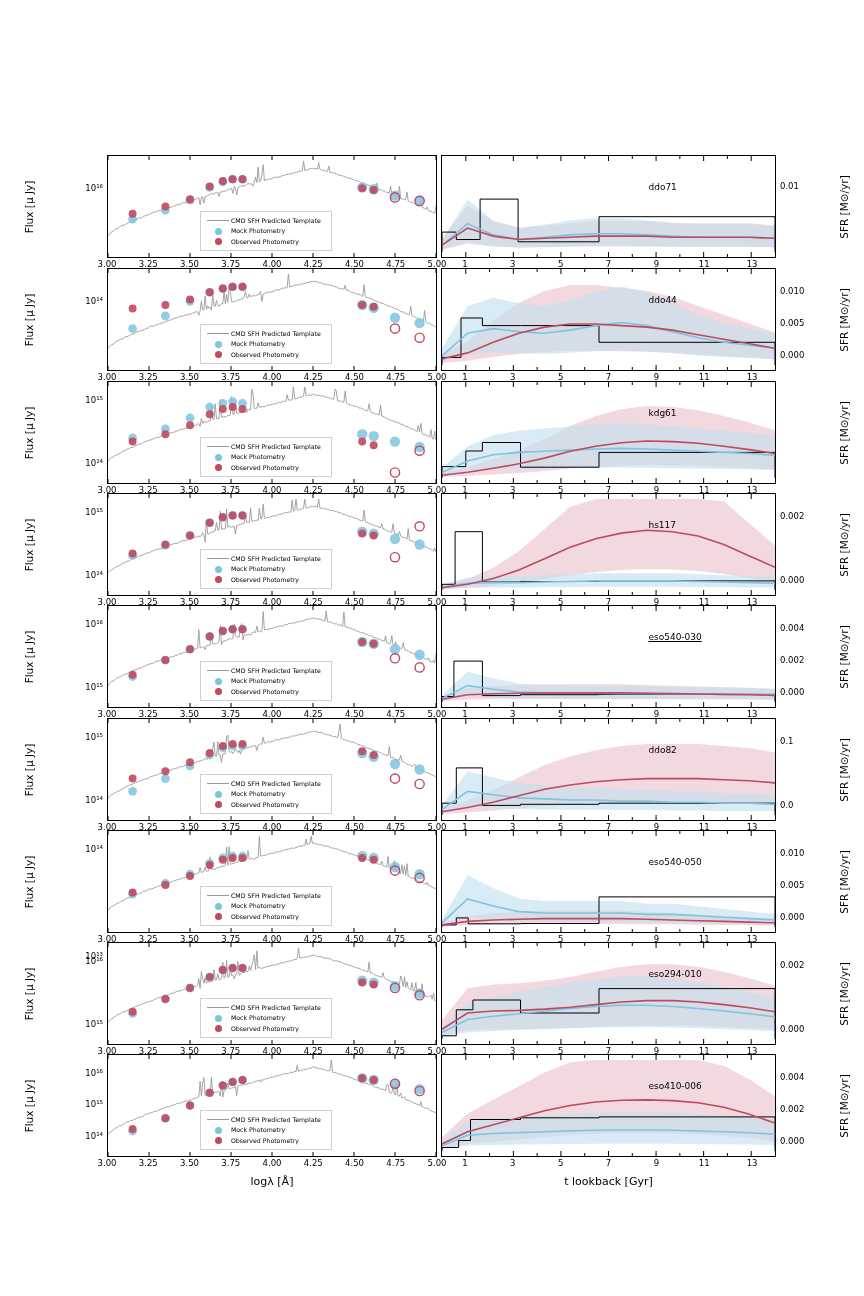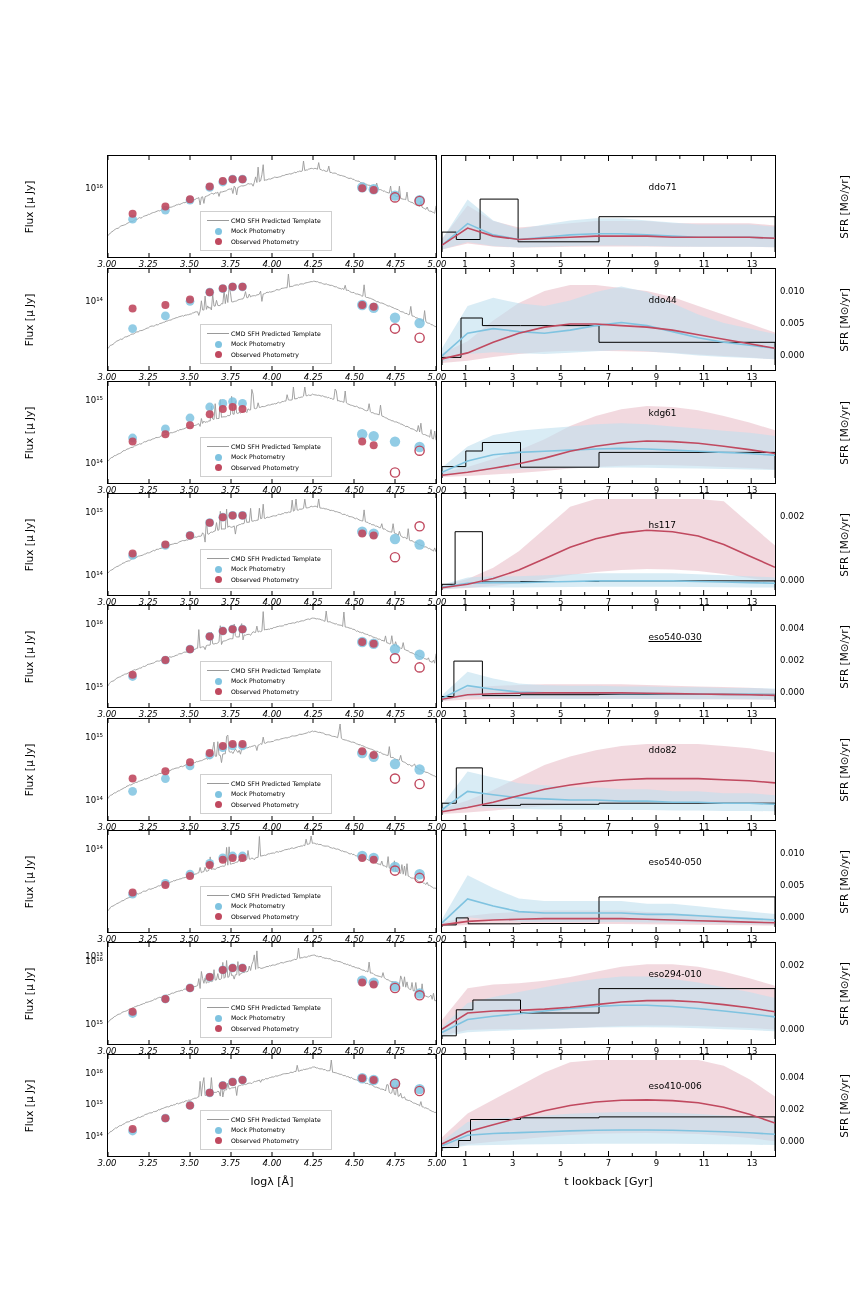--- a/index.html
+++ b/index.html
@@ -17,21 +17,21 @@
   .ylabel-right span{display:block;transform:rotate(-90deg);white-space:nowrap;font-size:10.5px;}
 
   .ytick-l{position:absolute;right:2px;font-size:8.5px;white-space:nowrap;text-align:right;transform:translateY(-50%);}
   .ytick-r{position:absolute;left:2px;font-size:8.5px;white-space:nowrap;transform:translateY(-50%);}
 
   .ytl-wrap{position:absolute;left:47px;top:0;width:58px;height:103px;}
   .ytr-wrap{position:absolute;left:778px;top:0;width:46px;height:103px;}
 
   .xticks{position:absolute;height:12px;}
   .xticks span{position:absolute;font-size:8.5px;transform:translateX(-50%);top:0;white-space:nowrap;}
-  .xt-sed{left:107px;width:336px;top:104px;font-style:italic;}
+  .xt-sed{left:107px;width:336px;top:104px;}
   .xt-sfh{left:441px;width:335px;top:104px;}
 
   .legend{position:absolute;left:92px;bottom:6px;width:132px;background:rgba(255,255,255,0.82);border:0.8px solid #cfcfcf;padding:3px 4px;box-sizing:border-box;}
   .legend .lrow{display:flex;align-items:center;height:10px;margin:0.5px 0;}
   .legend .lkey{width:26px;flex:0 0 26px;display:flex;align-items:center;justify-content:center;}
   .legend .ltext{font-size:6.2px;line-height:8px;white-space:nowrap;}
   .lline{width:22px;height:1.6px;background:#9a9a9a;}
   .ldot{width:7px;height:7px;border-radius:50%;}
   .ldot.blue{background:#7fc3e0;}
   .ldot.red{background:#c0495f;}
@@ -166,20 +166,23 @@
       </div>
       <div class="xticks xt-sfh">
         <span style="left: 23.9286px;">1</span>
         <span style="left: 71.7857px;">3</span>
         <span style="left: 119.643px;">5</span>
         <span style="left: 167.5px;">7</span>
         <span style="left: 215.357px;">9</span>
         <span style="left: 263.214px;">11</span>
         <span style="left: 311.071px;">13</span>
       </div>
+      <div class="ytr-wrap">
+        <div class="ytick-r" style="top: 30.9px;">0.01</div>
+      </div>
       <div class="ylabel-right">
         <span>SFR [M⊙/yr]</span>
       </div>
     </div>
     <div class="row" style="top: 268px;">
       <div class="ylabel-left">
         <span>Flux [μ Jy]</span>
       </div>
       <div class="ytl-wrap">
         <div class="ytick-l" style="top: 32.96px;">10¹⁴</div>
@@ -844,20 +847,24 @@
       </div>
       <div class="xticks xt-sfh">
         <span style="left: 23.9286px;">1</span>
         <span style="left: 71.7857px;">3</span>
         <span style="left: 119.643px;">5</span>
         <span style="left: 167.5px;">7</span>
         <span style="left: 215.357px;">9</span>
         <span style="left: 263.214px;">11</span>
         <span style="left: 311.071px;">13</span>
       </div>
+      <div class="ytr-wrap">
+        <div class="ytick-r" style="top: 22.66px;">0.1</div>
+        <div class="ytick-r" style="top: 86.52px;">0.0</div>
+      </div>
       <div class="ylabel-right">
         <span>SFR [M⊙/yr]</span>
       </div>
     </div>
     <div class="row" style="top: 830px;">
       <div class="ylabel-left">
         <span>Flux [μ Jy]</span>
       </div>
       <div class="ytl-wrap">
         <div class="ytick-l" style="top: 18.54px;">10¹⁴</div>

